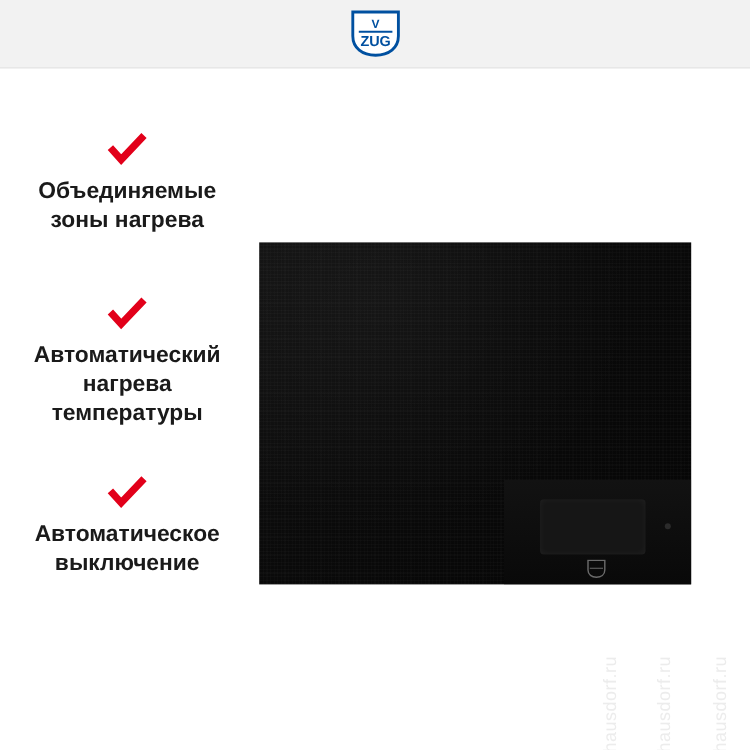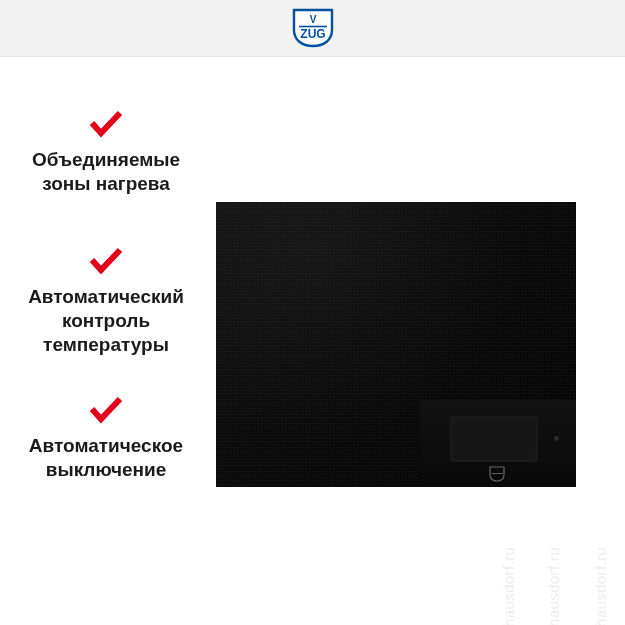--- a/index.html
+++ b/index.html
@@ -174,21 +174,21 @@
 зоны нагрева</div>
   </div>
 
   <div class="feature f2">
     <span class="check">
       <svg viewBox="0 0 34 28" width="34" height="28" aria-hidden="true">
         <path d="M3 13 L12 23 L31 3" fill="none" stroke="#e2001a" stroke-width="6" stroke-linecap="butt" stroke-linejoin="miter"></path>
       </svg>
     </span>
     <div class="feature-label">Автоматический
-контроль
+нагрева
 температуры</div>
   </div>
 
   <div class="feature f3">
     <span class="check">
       <svg viewBox="0 0 34 28" width="34" height="28" aria-hidden="true">
         <path d="M3 13 L12 23 L31 3" fill="none" stroke="#e2001a" stroke-width="6" stroke-linecap="butt" stroke-linejoin="miter"></path>
       </svg>
     </span>
     <div class="feature-label">Автоматическое

